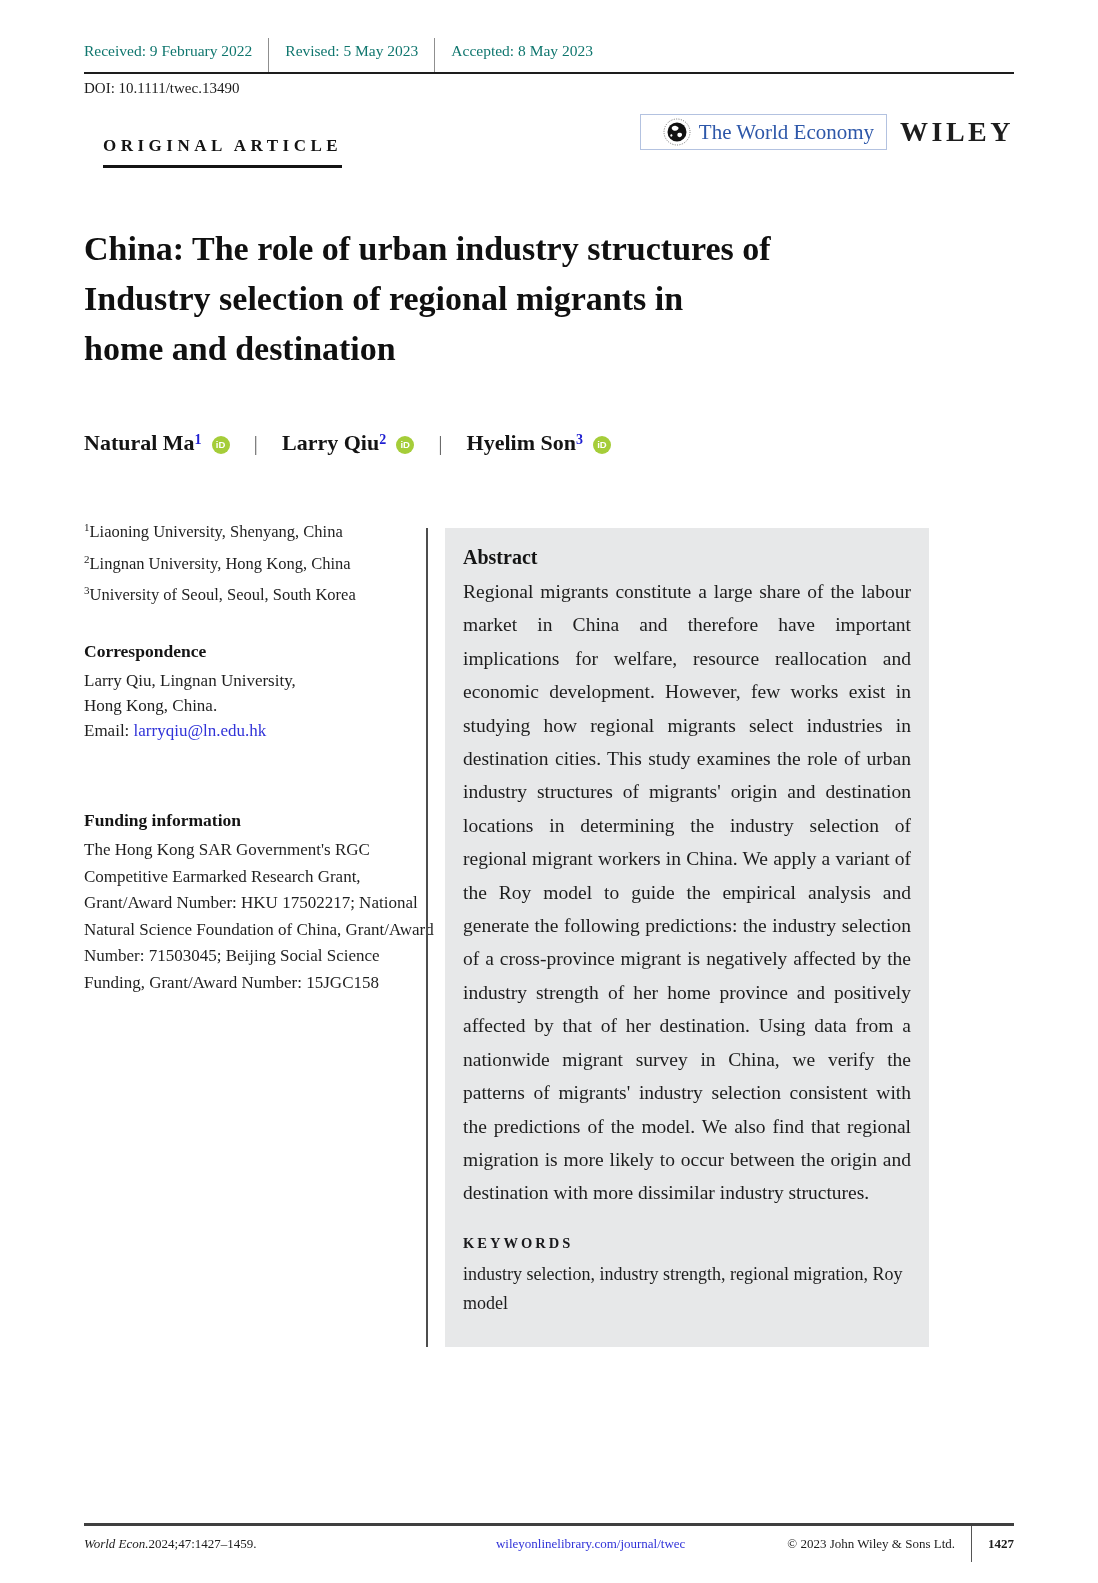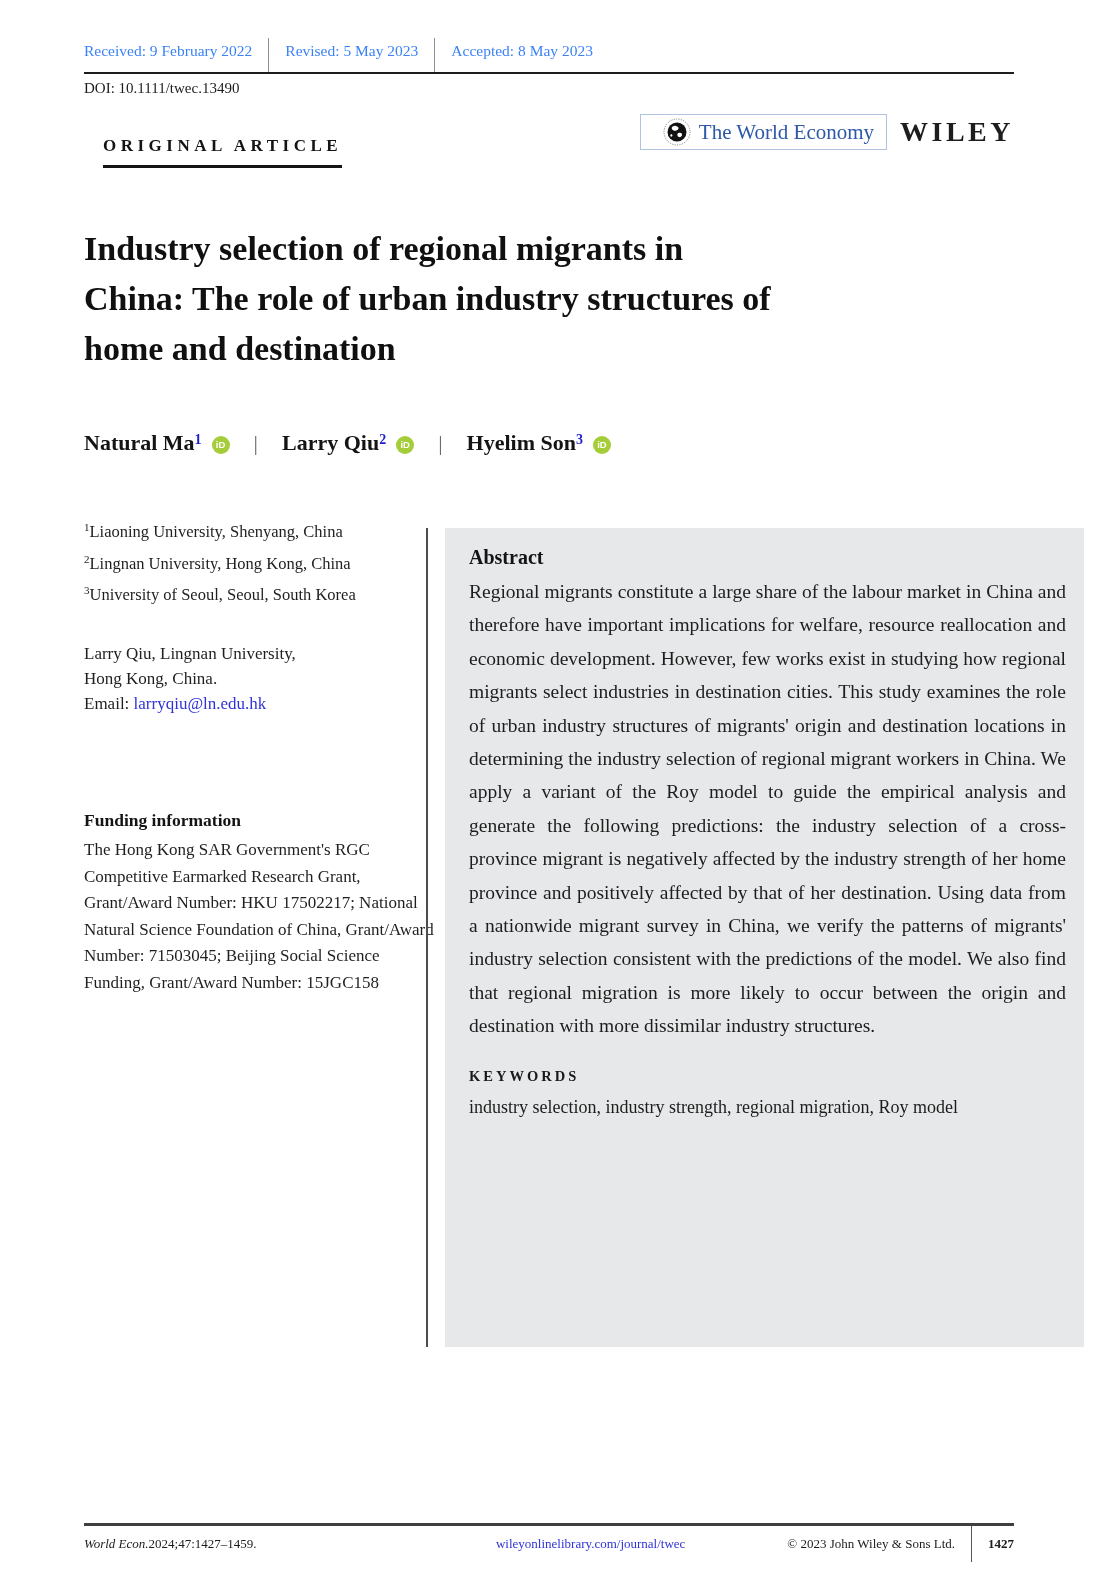--- a/index.html
+++ b/index.html
@@ -10,21 +10,21 @@
     color:#1c1c1c;
   }
   .page { position:absolute; inset:0; }
 
   
   .dates-row {
     position:absolute; left:84px; top:38px; width:930px;
     display:flex; align-items:stretch;
     border-bottom:2px solid #1d1d1d;
   }
-  .date-cell { font-size:15.5px; padding:4px 16px 12px 0; color:#3b82f6; }
+  .date-cell { font-size:15.5px; padding:4px 16px 12px 0; color:#0f766e; }
   .date-cell + .date-cell { border-left:1px solid #8f8f8f; padding-left:16px; }
 
   .doi { position:absolute; left:84px; top:80px; font-size:15px; color:#1c1c1c; }
 
   
   .article-type {
     position:absolute; left:84px; top:136px;
     font-size:17px; font-weight:bold; letter-spacing:4.5px;
     color:#141414; border-bottom:3.5px solid #141414; padding-bottom:9px;margin-left:19px;
   }
@@ -66,22 +66,22 @@
   .link { color:#3032d8; text-decoration:none; cursor:pointer; }
 
   .funding { position:absolute; left:84px; top:766px; width:352px;margin-top:44px; }
   .funding-text { font-size:17px; line-height:26.5px; color:#1f1f1f; }
 
   
   .divider-v { position:absolute; left:426px; top:528px; width:2px; height:819px; background:#4d4d4d; }
 
   
   .abstract-box {
-    position:absolute; left:445px; top:528px; width:639px; height:819px;
-    background:#e7e8e9; padding:15px 18px 0 24px; overflow:hidden;
+    position:absolute; left:445px; top:528px; width:484px; height:819px;
+    background:#e7e8e9; padding:15px 18px 0 18px; overflow:hidden;
   }
   .abstract-heading { font-size:20px; font-weight:bold; color:#141414; margin:3px 0 6px; }
   .abstract-text {
     font-size:19.5px; line-height:33.4px; text-align:justify; color:#1d1d1d;
     hyphens:auto; -webkit-hyphens:auto;
   }
   .keywords-heading {
     margin-top:25px; font-size:14.5px; font-weight:bold; letter-spacing:3px; color:#19191c;
   }
   .keywords { font-size:18px; line-height:29px; color:#1d1d1d; margin-top:8px; }
@@ -125,22 +125,22 @@
           <path d="M15 15 q3 -1 4 1 q0.5 2 -1.5 3 q-2 0.5 -3 -1 q-0.5 -2 0.5 -3 Z" fill="#ffffff"></path>
           <path d="M8 16 q1.5 0 1.5 1.5 q-0.2 1.5 -1.8 1 q-1.2 -0.8 0.3 -2.5 Z" fill="#ffffff"></path>
         </svg>
       </span>
       <span class="journal-name">The World Economy</span>
     </div>
     <div class="wiley">WILEY</div>
   </div>
 
   <h1 class="title">
+    <div>China: The role of urban industry structures of</div>
     <div>Industry selection of regional migrants in</div>
-    <div>China: The role of urban industry structures of</div>
     <div>home and destination</div>
   </h1>
 
   <div class="authors">
     <span>
       <span class="author-name">Natural Ma</span><sup class="author-sup">1</sup>
       <span class="orcid">iD</span>
     </span>
     <span class="author-sep">|</span>
     <span>
@@ -154,20 +154,21 @@
     </span>
   </div>
 
   <div class="affiliations">
     <div class="affil"><sup>1</sup><span>Liaoning University, Shenyang, China</span></div>
     <div class="affil"><sup>2</sup><span>Lingnan University, Hong Kong, China</span></div>
     <div class="affil"><sup>3</sup><span>University of Seoul, Seoul, South Korea</span></div>
   </div>
 
   <div class="corr">
+    <div class="block-heading">Correspondence</div>
     <div class="corr-line">Larry Qiu, Lingnan University,</div>
     <div class="corr-line">Hong Kong, China.</div>
     <div class="email-line">
       <span>Email: </span><a class="link">larryqiu@ln.edu.hk</a>
     </div>
   </div>
 
   <div class="funding">
     <div class="block-heading">Funding information</div>
     <div class="funding-text">The Hong Kong SAR Government's RGC Competitive Earmarked Research Grant, Grant/Award Number: HKU 17502217; National Natural Science Foundation of China, Grant/Award Number: 71503045; Beijing Social Science Funding, Grant/Award Number: 15JGC158</div>

